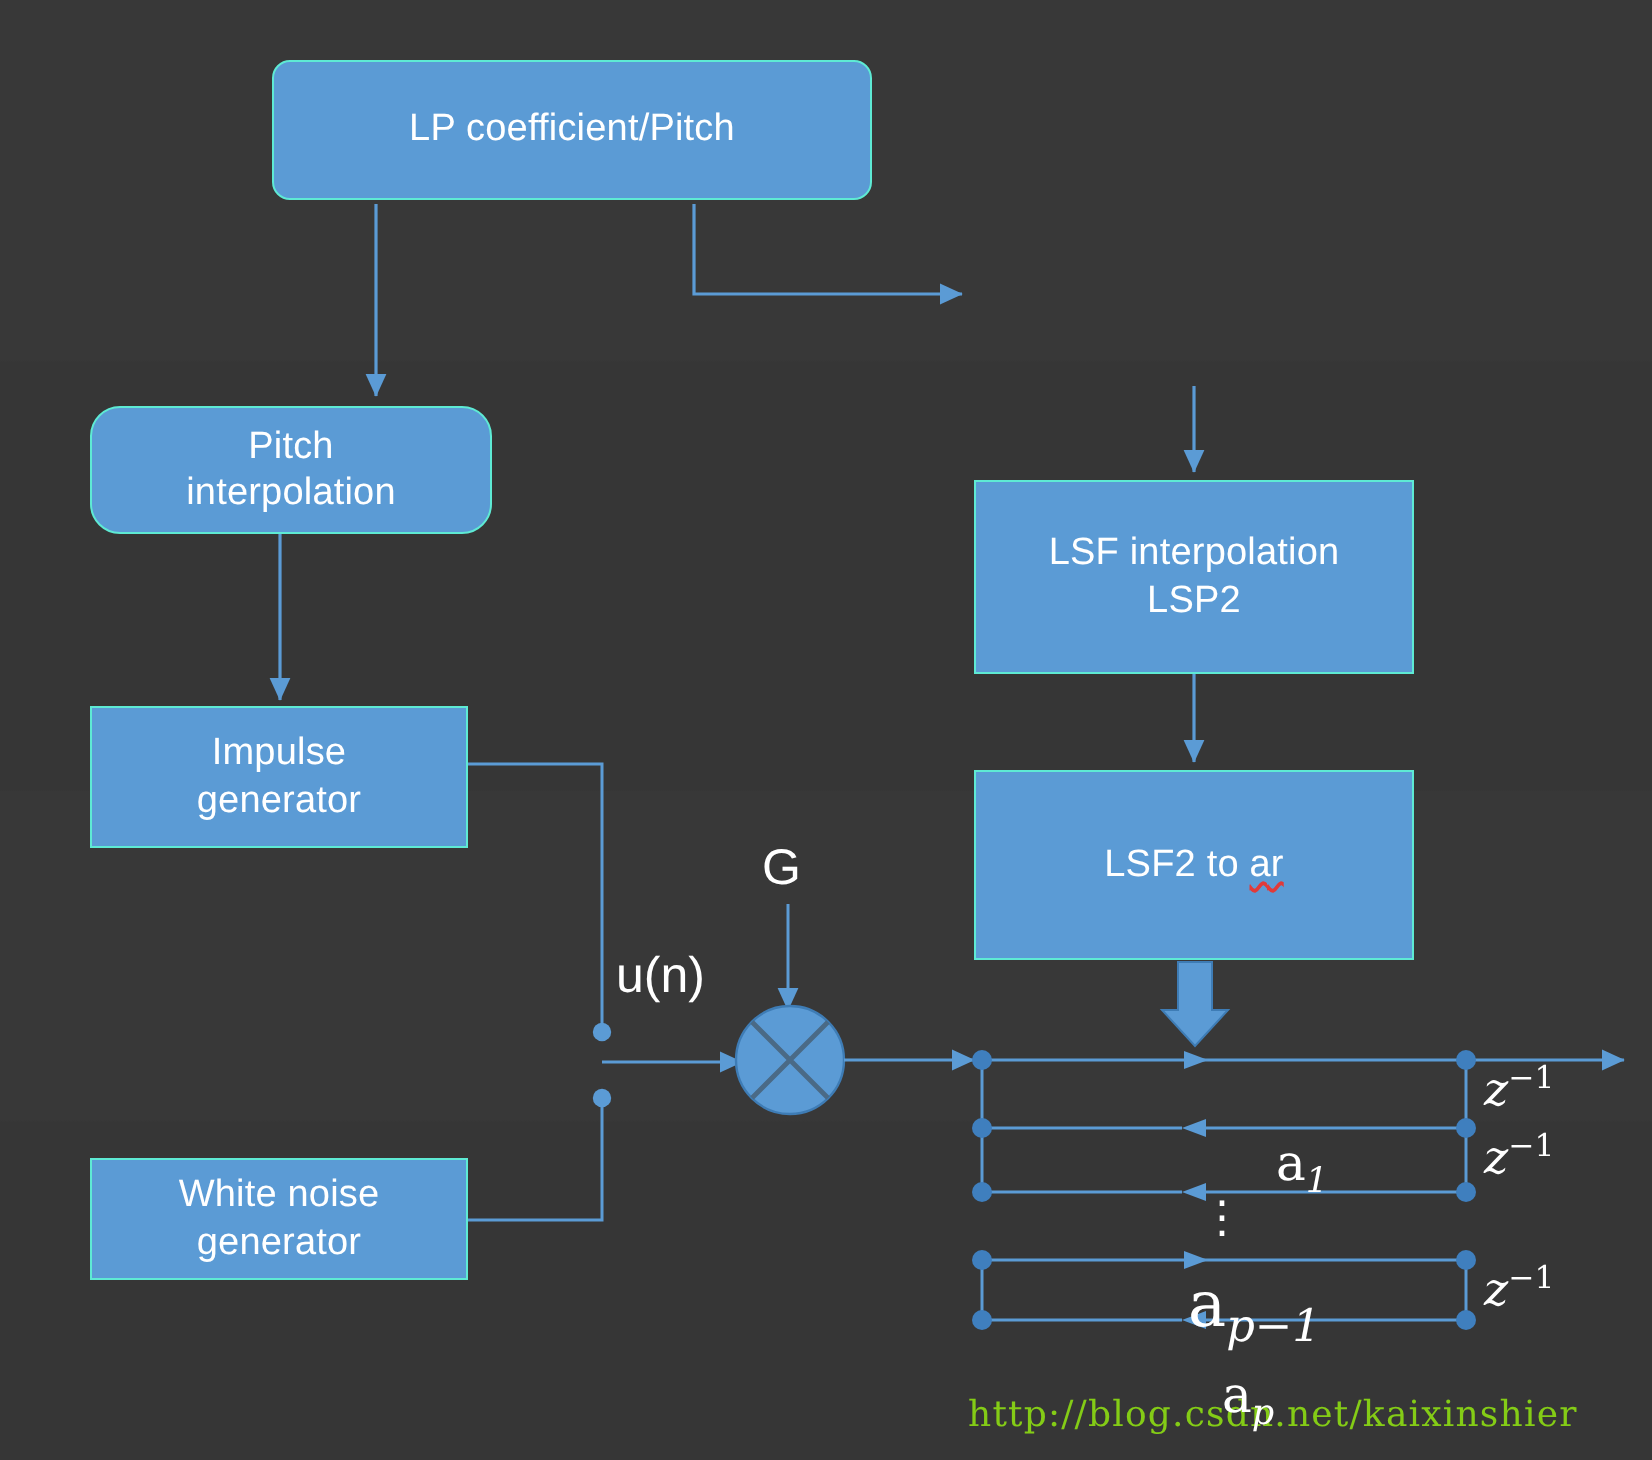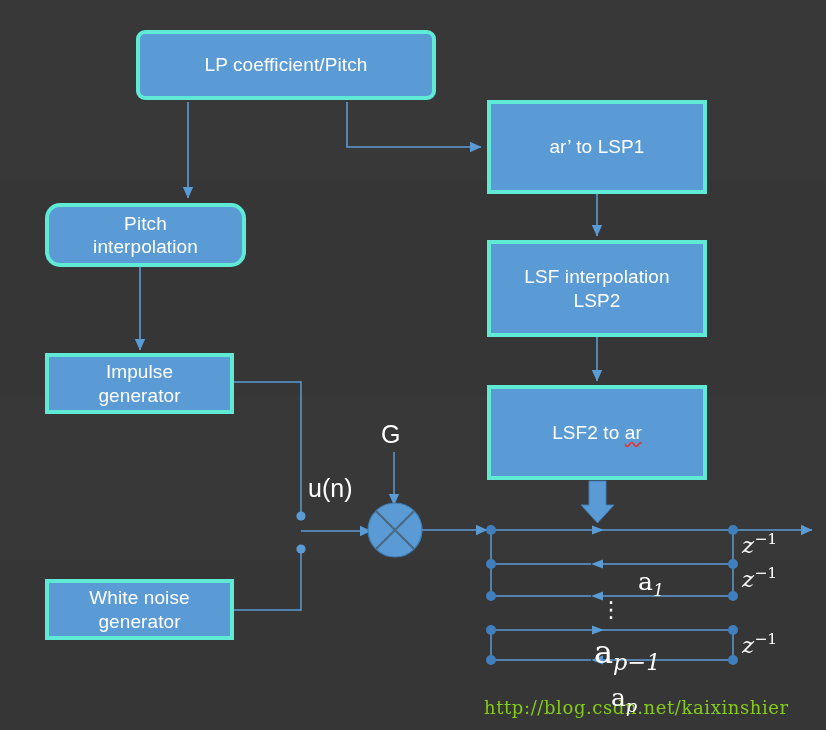--- a/index.html
+++ b/index.html
@@ -41,21 +41,21 @@
     left: 0;
     top: 0;
     width: 826px;
     height: 730px;
     z-index: 1;
   }
   .node {
     position: absolute;
     box-sizing: border-box;
     background: #5B9BD5;
-    border: 4px solid #5eead4;
+    border: 1px solid #5eead4;
     color: #FFFFFF;
     display: flex;
     align-items: center;
     justify-content: center;
     text-align: center;
     line-height: 1.22;
     z-index: 2;
     font-size: 19px;
     letter-spacing: 0.1px;
     user-select: none;
@@ -240,39 +240,36 @@
       <circle cx="733" cy="596" r="5" fill="#3F7FBE"></circle>
       <circle cx="733" cy="630" r="5" fill="#3F7FBE"></circle>
       <circle cx="733" cy="660" r="5" fill="#3F7FBE"></circle>
     </g>
   </svg>
 
   <div class="node rounded" style="left:136px; top:30px; width:300px; height:70px;">
     <span>LP coefficient/Pitch</span>
   </div>
 
-  <div class="node" style="left:487px; top:100px; width:220px; height:94px;">
-    <span>ar’ to LSP1</span>
-  </div>
 
   <div class="node" style="left:45px; top:203px; width:201px; height:64px;border-radius:15px;">
     <span>
       <span>Pitch</span><br>
       <span>interpolation</span>
     </span>
   </div>
 
   <div class="node" style="left:487px; top:240px; width:220px; height:97px;">
     <span>
       <span>LSF interpolation</span><br>
       <span>LSP2</span>
     </span>
   </div>
 
-  <div class="node" style="left:45px; top:353px; width:189px; height:61px;">
+  <div class="node" style="left:45px; top:353px; width:189px; height:71px;">
     <span>
       <span>Impulse</span><br>
       <span>generator</span>
     </span>
   </div>
 
   <div class="node" style="left:487px; top:385px; width:220px; height:95px;">
     <span><span>LSF2 to </span><span class="spell">ar</span></span>
   </div>
 

